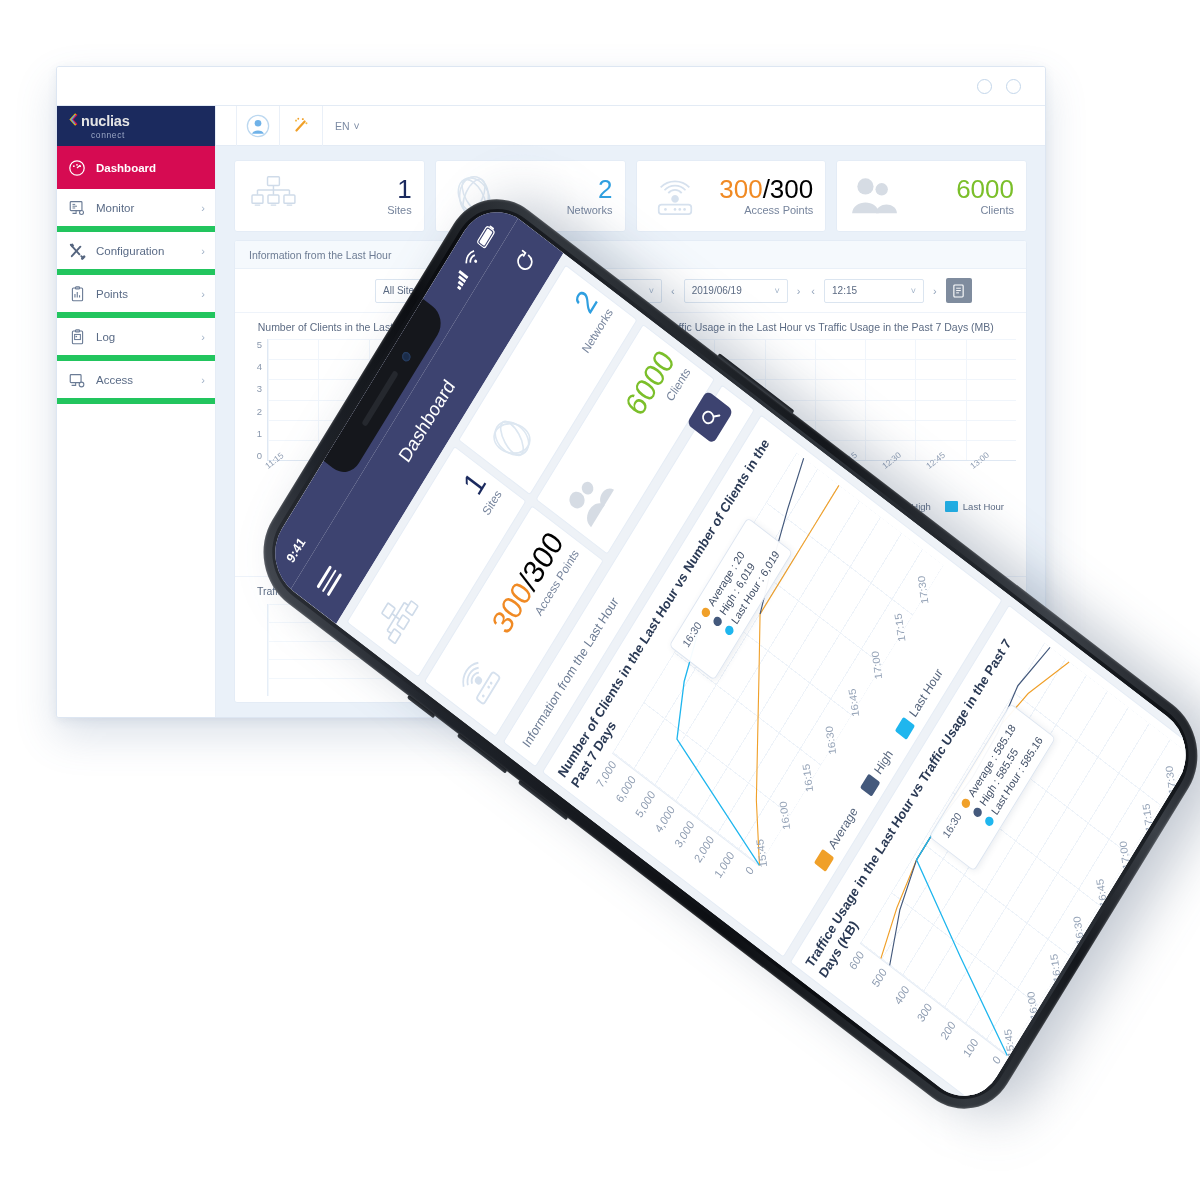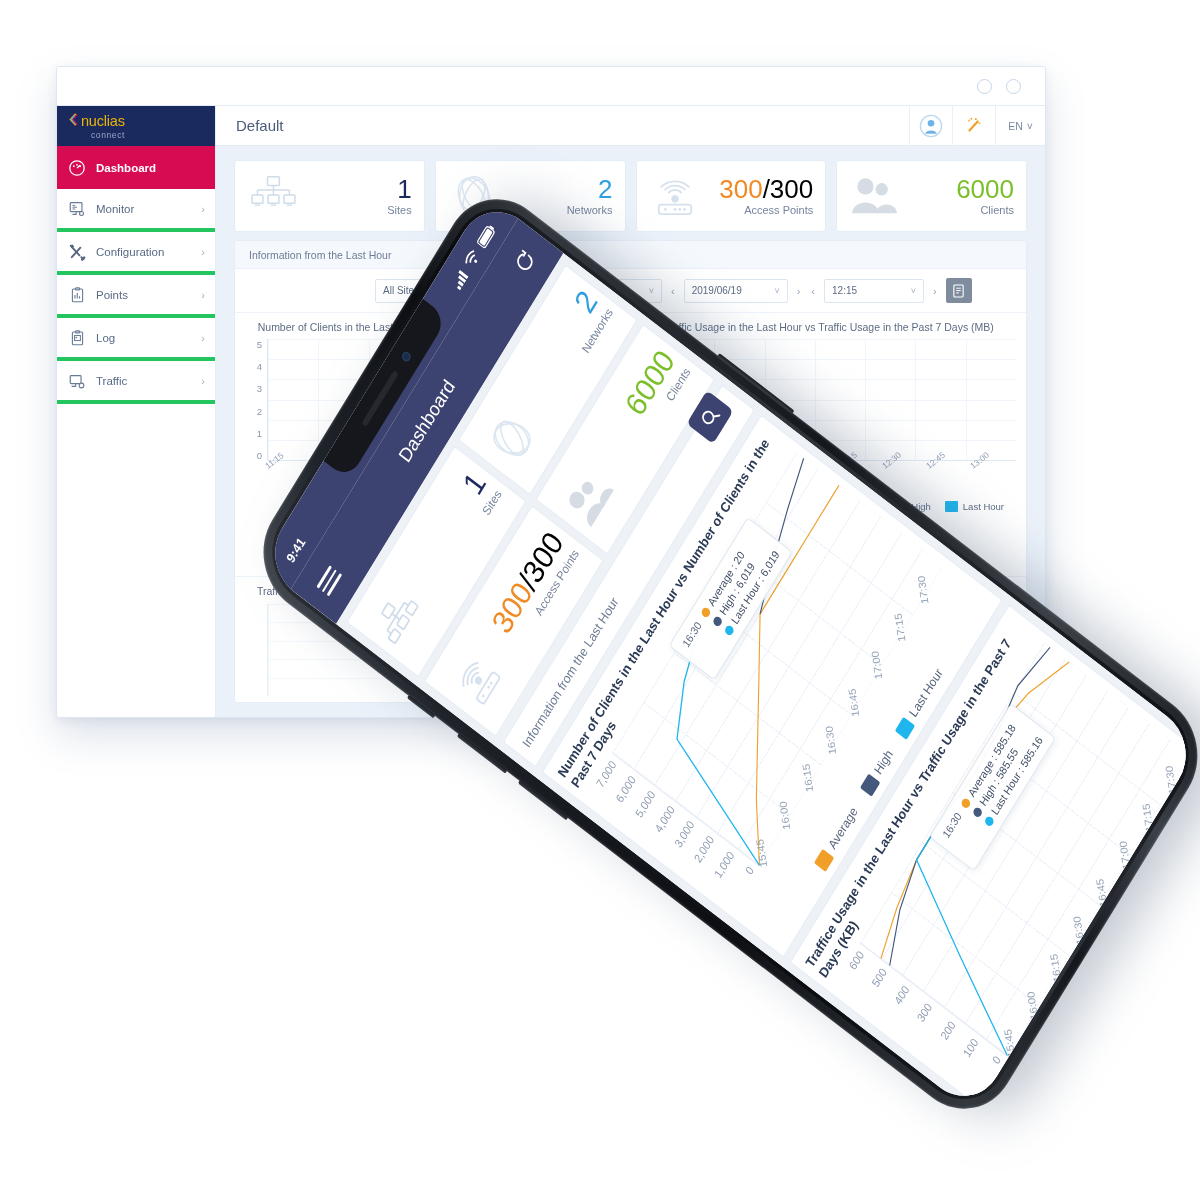--- a/index.html
+++ b/index.html
@@ -37,27 +37,27 @@
   
   .sidebar { width: 159px; background: #ffffff; border-right: 1px solid #e6edf6; flex: 0 0 159px; }
   .brand {
     height: 40px; background: #1b2a5e;
     display: flex; flex-direction: column; justify-content: center;
     padding-left: 12px;
   }
   .brand-row { display: flex; align-items: baseline; gap: 3px; }
   .brand-chev { width: 9px; height: 13px; position: relative; }
   .brand-chev svg { display: block; }
-  .brand-name { color: #eab308; font-size: 14.5px; font-weight: normal; letter-spacing: -.2px; }
+  .brand-name { color: #e5e5e5; font-size: 14.5px; font-weight: bold; letter-spacing: -.2px; }
   .brand-sub { color: #9aa6c4; font-size: 8.5px; letter-spacing: .6px; margin-left: 22px; margin-top: 1px; }
 
   .nav-item {
     display: flex; align-items: center; gap: 9px;
     height: 43px; padding: 0 10px;
-    border-bottom: 4px solid #22c55e;
+    border-bottom: 6px solid #22c55e;
     color: #5a6b86; font-size: 11.5px;
     position: relative;
   }
   .nav-item .nav-ico { width: 20px; height: 20px; flex: 0 0 20px; display:flex; align-items:center; justify-content:center; }
   .nav-item .nav-lbl { flex: 1; }
   .nav-item .nav-arrow { font-size: 11px; color: #9fb0c6; }
   .nav-item.active {
     background: #d60b52; color: #fff; font-weight: bold; border-bottom: none;
   }
   .nav-item.active .nav-lbl { color: #fff; }
@@ -355,29 +355,28 @@
       </div>
 
       <div class="nav-item">
         <span class="nav-ico">
           <svg width="18" height="18" viewBox="0 0 20 20">
               <rect x="2.5" y="4" width="12" height="9" rx="1" fill="none" stroke="#6a7b95" stroke-width="1.3"></rect>
               <path d="M8.5 13 v3 H4" stroke="#6a7b95" stroke-width="1.2" fill="none"></path>
               <circle cx="15" cy="15" r="2.6" fill="none" stroke="#6a7b95" stroke-width="1.2"></circle>
             </svg>
         </span>
-        <span class="nav-lbl">Traffic</span>
+        <span class="nav-lbl">Access</span>
         <span class="nav-arrow">›</span>
       </div>
     </div>
 
     <div class="main">
 
       <div class="topbar">
-        <div class="topbar-title">Default</div>
         <div class="topbar-btn">
           <svg width="24" height="24" viewBox="0 0 26 26">
               <circle cx="13" cy="13" r="11.5" fill="none" stroke="#bcd8f0" stroke-width="1.4"></circle>
               <circle cx="13" cy="10" r="3.6" fill="#6fb2e8"></circle>
               <path d="M6.6 21.5 C7.6 16.6 18.4 16.6 19.4 21.5 Z" fill="#6fb2e8"></path>
             </svg>
         </div>
         <div class="topbar-btn">
           <svg width="20" height="20" viewBox="0 0 22 22">
               <path d="M6 16 L15 6" stroke="#f0a029" stroke-width="2.4" stroke-linecap="round"></path>

